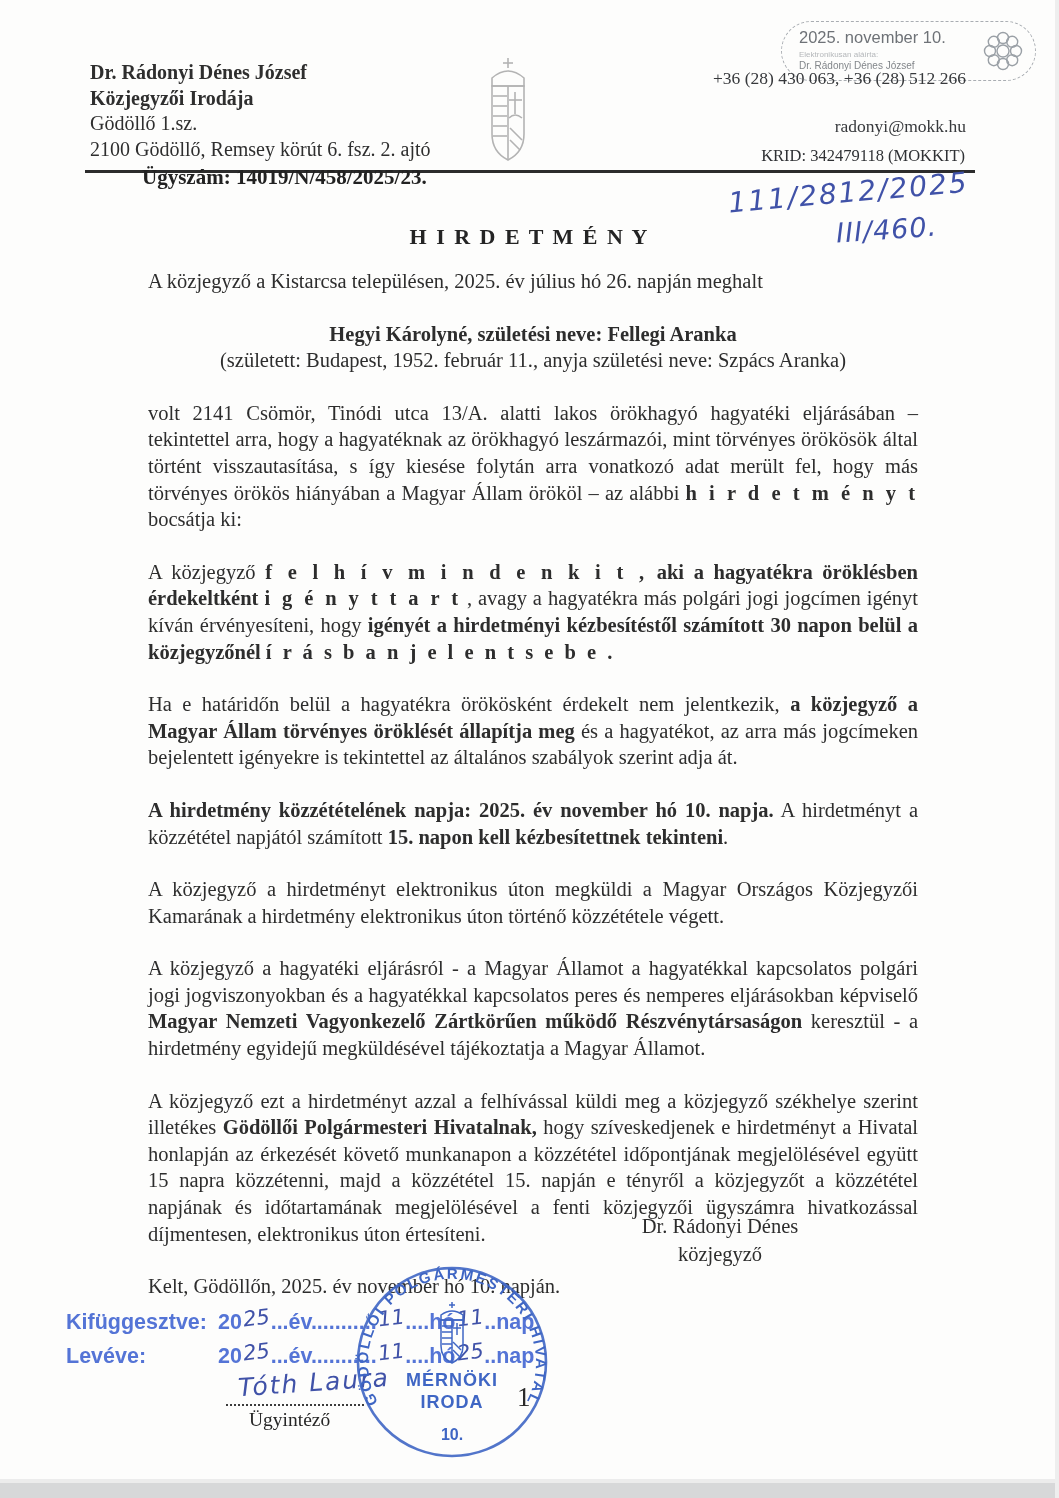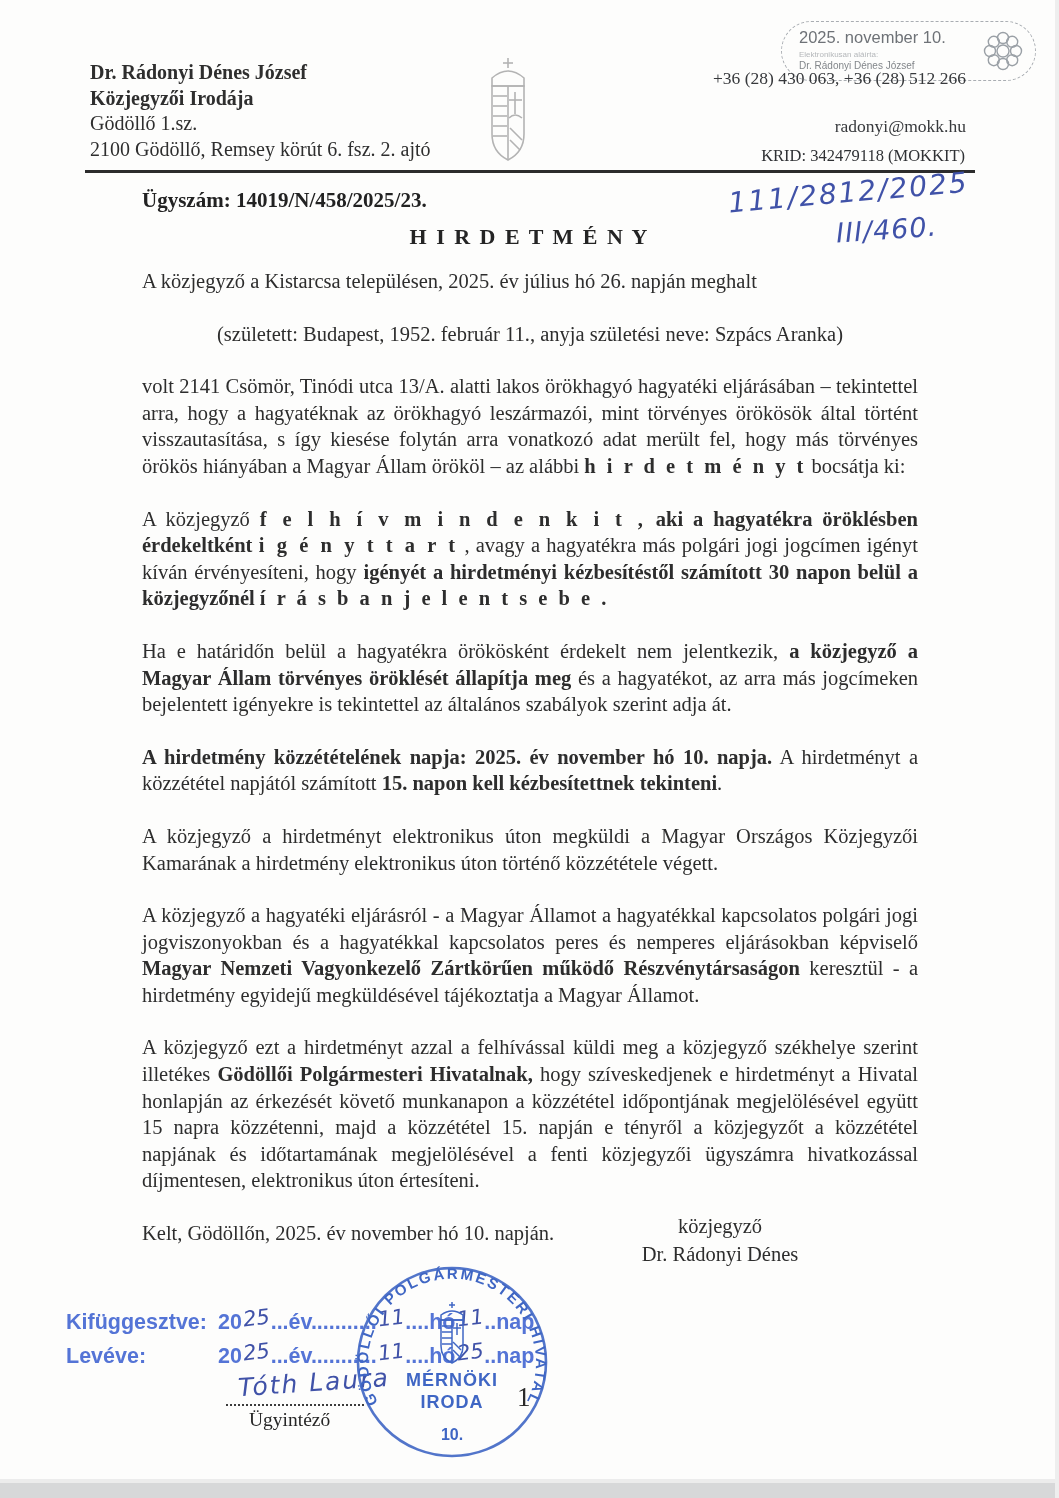--- a/index.html
+++ b/index.html
@@ -23,32 +23,32 @@
   .esign-date { position:absolute; left:17px; top:6px;  font-size:16.5px; color:#6e7277; }
   .esign-sub  { position:absolute; left:17px; top:28px; font-size:8px;    color:#b4b7ba; }
   .esign-name { position:absolute; left:17px; top:38px; font-size:10px;   color:#82868a; }
   .rosette { position:absolute; left:197px; top:5px; }
 
   .contact { right:93px; font-size:17.5px; text-align:right; color:#37393c; }
   .krid    { right:94px; top:146px; font-size:16.5px; text-align:right; color:#2f3134; }
 
   .rule { left:85px; top:170px; width:890px; height:2.5px; background:#2c2c2c; }
 
-  .case-number { left:142px; top:188px; font-size:21px; font-weight:bold; color:#222; }
+  .case-number { left:142px; top:165px; font-size:21px; font-weight:bold; color:#222; }
 
   
   .hand { font-family:"DejaVu Sans", sans-serif; font-style:italic; color:#4052a8; }
   .pen1 { left:728px; top:176px; font-size:28px; transform:rotate(-5deg); letter-spacing:2px; }
   .pen2 { left:836px; top:214px; font-size:27px; transform:rotate(-4deg); letter-spacing:1px; }
 
   .title { left:0; right:0; top:224px; text-align:center; font-weight:bold; font-size:22px; letter-spacing:2px; color:#242424; }
 
   
   .flow { left:142px; top:268px; width:776px; font-size:20.5px; line-height:26.6px; text-align:justify; color:#2d2d2d; }
-  .flow p { margin:0 0 26px 0; }
+  .flow p { margin:0 0 26px 6px; }
   .flow p.tight { margin-bottom:0; }
   .center { text-align:center; }
   .b  { font-weight:bold; }
   .i  { }
   .sp { font-weight:bold; letter-spacing:3px; }
 
   .signature { left:560px; top:1212px; width:320px; text-align:center; font-size:20.5px; line-height:28px; color:#2d2d2d; }
 
   
   .posting { left:66px; top:1305px; font-family:"Liberation Sans", sans-serif; font-weight:bold;
@@ -129,34 +129,35 @@
 
   <div class="abs case-number">Ügyszám: 14019/N/458/2025/23.</div>
 
   <div class="abs hand pen1">111/2812/2025</div>
   <div class="abs hand pen2">III/460.</div>
 
   <div class="abs title">H I R D E T M É N Y</div>
 
   <div class="abs flow">
     <p>A közjegyző a Kistarcsa településen, 2025. év július hó 26. napján meghalt</p>
+    <p class="center b tight">Hegyi Károlyné, születési neve: Fellegi Aranka</p>
     <p class="center">(született: Budapest, 1952. február 11., anyja születési neve: Szpács Aranka)</p>
     <p><span>volt 2141 Csömör, Tinódi utca 13/A. alatti lakos örökhagyó hagyatéki eljárásában – tekintettel arra, hogy </span><span class="i">a hagyatéknak az örökhagyó leszármazói, mint törvényes örökösök által történt visszautasítása, s így kiesése folytán</span><span> arra vonatkozó adat merült fel, hogy más törvényes örökös hiányában a Magyar Állam örököl – az alábbi </span><span class="sp">h i r d e t m é n y t</span><span> bocsátja ki:</span></p>
     <p><span>A közjegyző </span><span class="sp">f e l h í v   m i n d e n k i t ,</span><span class="b"> aki a hagyatékra öröklésben érdekeltként </span><span class="sp">i g é n y t   t a r t</span><span> , avagy a hagyatékra más polgári jogi jogcímen igényt kíván érvényesíteni, hogy </span><span class="b">igényét a hirdetményi kézbesítéstől számított 30 napon belül a közjegyzőnél </span><span class="sp">í r á s b a n   j e l e n t s e   b e .</span></p>
     <p><span>Ha e határidőn belül a hagyatékra örökösként érdekelt nem jelentkezik, </span><span class="b">a közjegyző a Magyar Állam törvényes öröklését állapítja meg</span><span> és a hagyatékot, az arra más jogcímeken bejelentett igényekre is tekintettel az általános szabályok szerint adja át.</span></p>
     <p><span class="b">A hirdetmény közzétételének napja: 2025. év november hó 10. napja.</span><span> A hirdetményt a közzététel napjától számított </span><span class="b">15. napon kell kézbesítettnek tekinteni</span><span>.</span></p>
     <p>A közjegyző a hirdetményt elektronikus úton megküldi a Magyar Országos Közjegyzői Kamarának a hirdetmény elektronikus úton történő közzététele végett.</p>
     <p><span>A közjegyző a hagyatéki eljárásról - a Magyar Államot a hagyatékkal kapcsolatos polgári jogi jogviszonyokban és a hagyatékkal kapcsolatos peres és nemperes eljárásokban képviselő </span><span class="b">Magyar Nemzeti Vagyonkezelő Zártkörűen működő Részvénytársaságon</span><span> keresztül - a hirdetmény egyidejű megküldésével tájékoztatja a Magyar Államot.</span></p>
     <p><span>A közjegyző ezt a hirdetményt azzal a felhívással küldi meg a közjegyző székhelye szerint illetékes </span><span class="b">Gödöllői Polgármesteri Hivatalnak,</span><span> hogy szíveskedjenek e hirdetményt a Hivatal honlapján az érkezését követő munkanapon a közzététel időpontjának megjelölésével együtt 15 napra közzétenni, majd a közzététel 15. napján e tényről a közjegyzőt a közzététel napjának és időtartamának megjelölésével a fenti közjegyzői ügyszámra hivatkozással díjmentesen, elektronikus úton értesíteni.</span></p>
     <p>Kelt, Gödöllőn, 2025. év november hó 10. napján.</p>
   </div>
 
   <div class="abs signature">
+    <div>Dr. Rádonyi Dénes</div>
     <div>közjegyző</div>
-    <div>Dr. Rádonyi Dénes</div>
   </div>
 
   <div class="abs posting">
     <div class="row">
       <span class="lbl">Kifüggesztve:</span>
       <span>20</span>
         <span class="hw">25</span>
         <span>...év...........</span>
         <span class="hw">11</span>
         <span>....hó</span>

